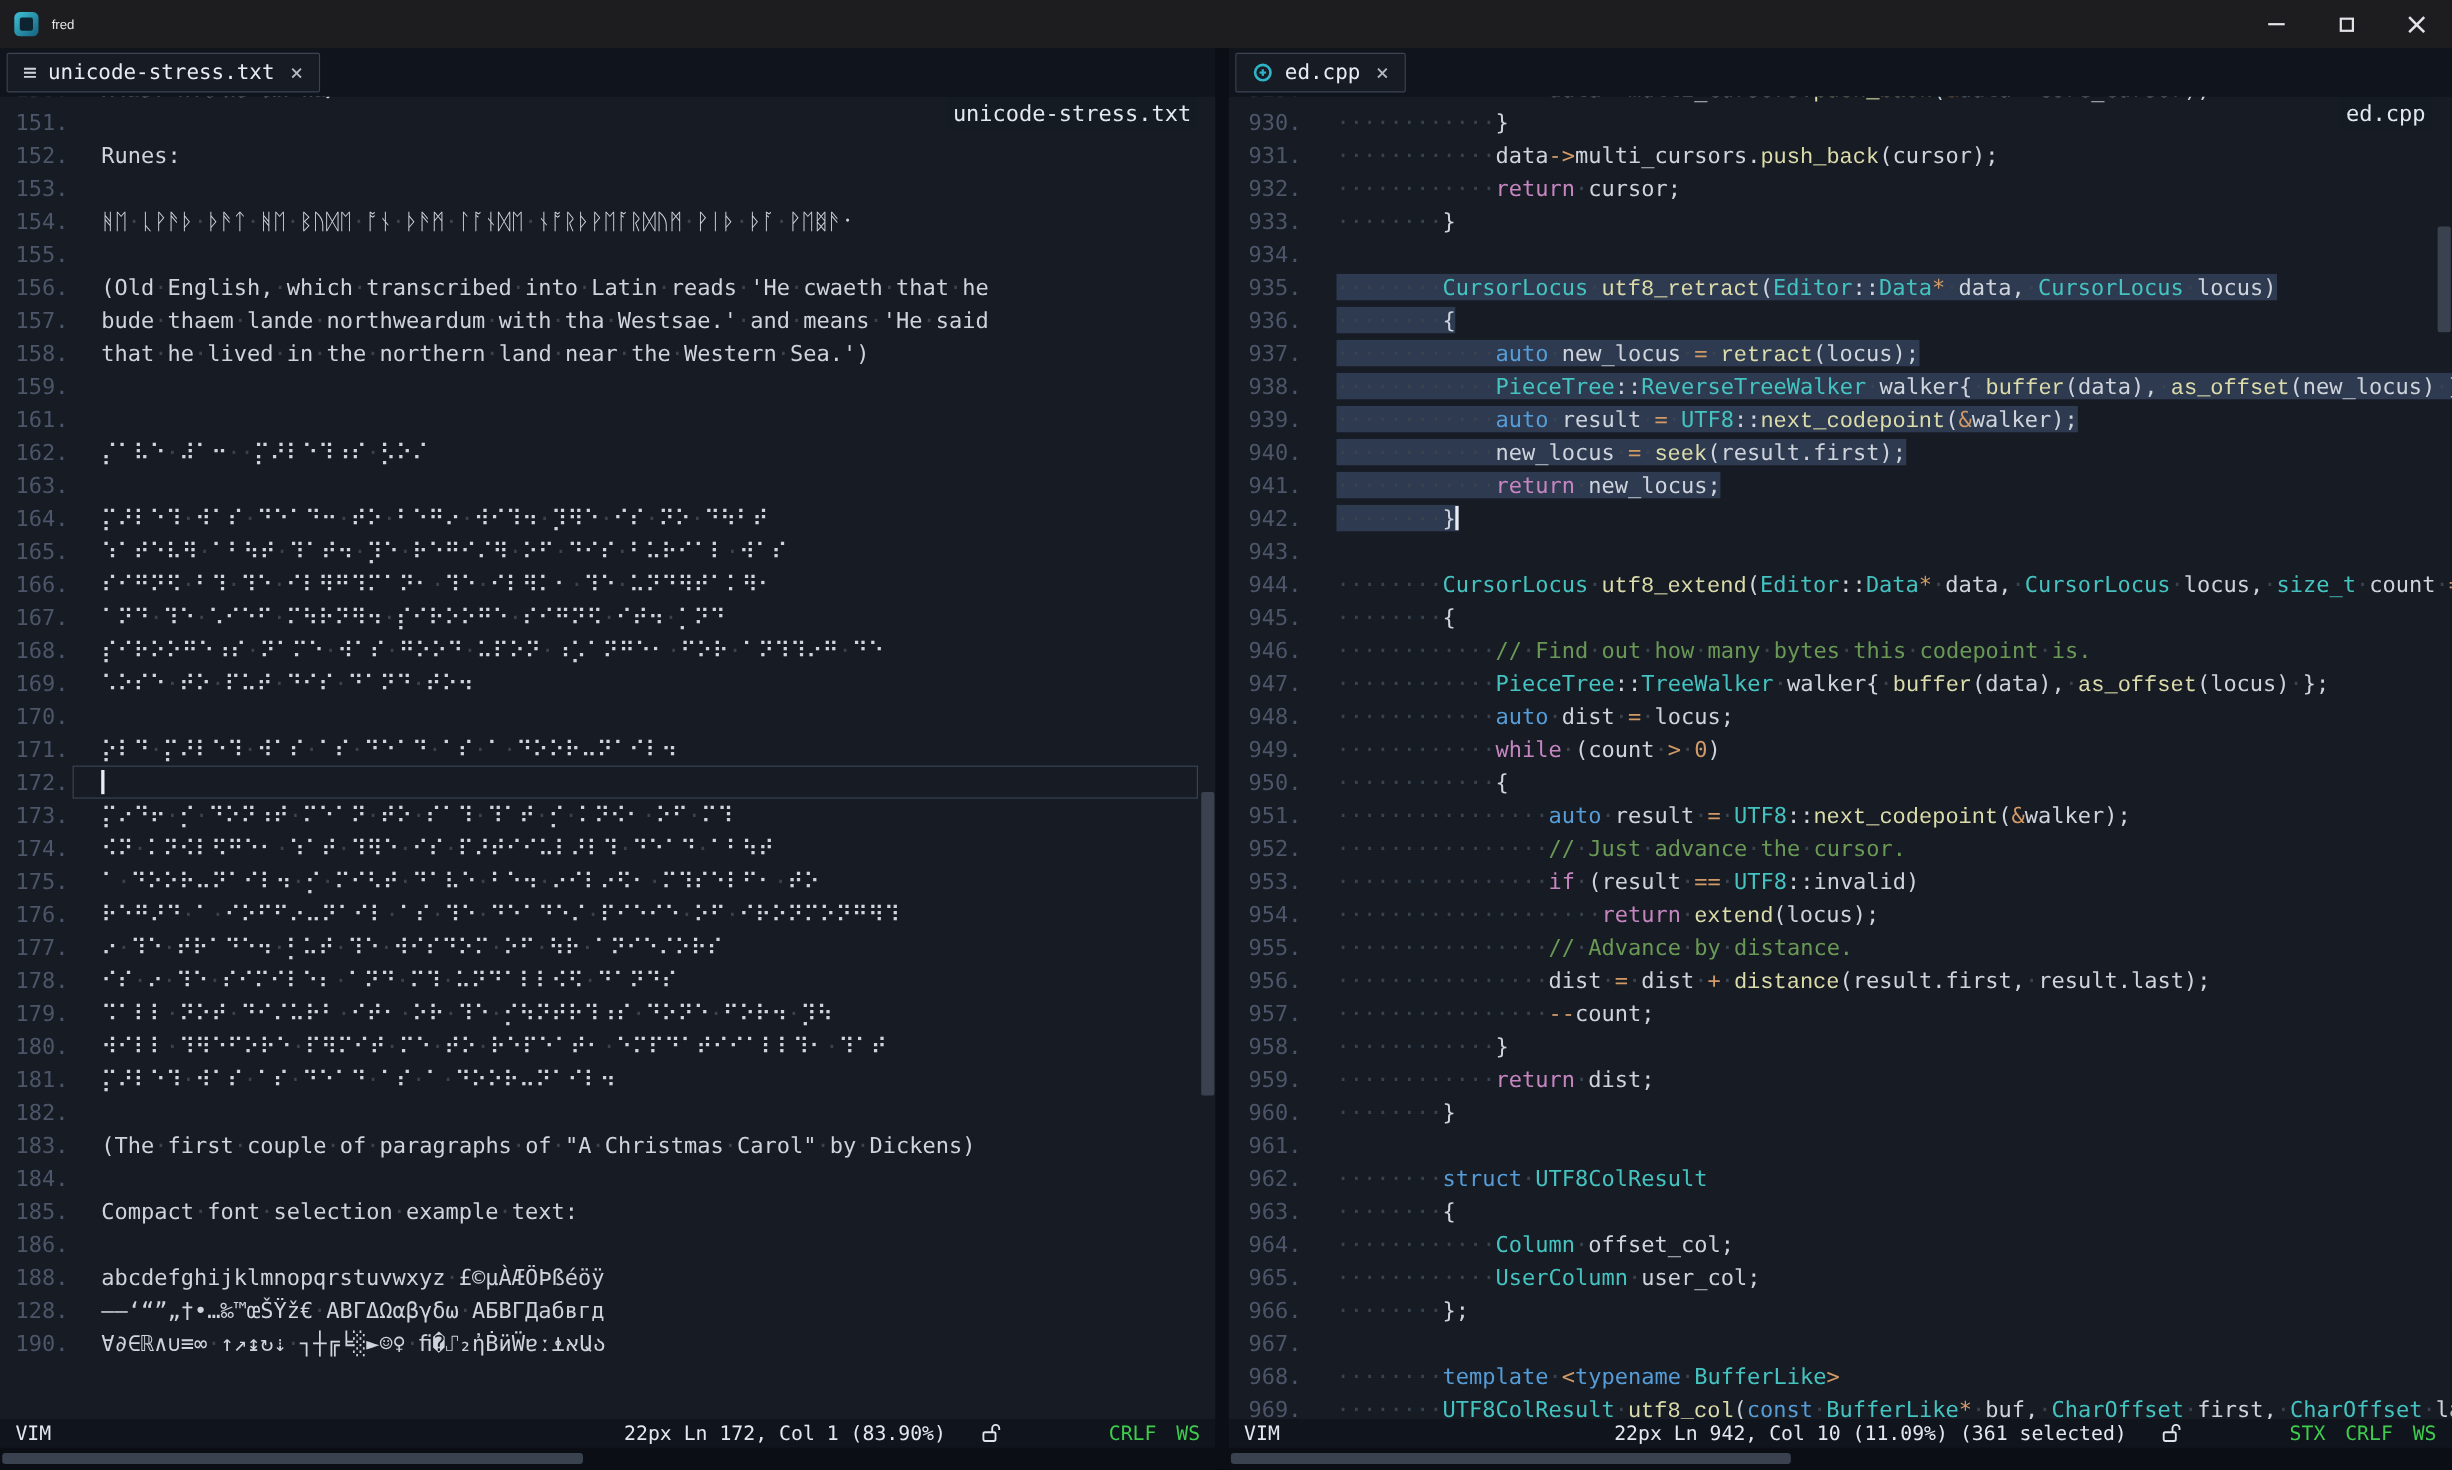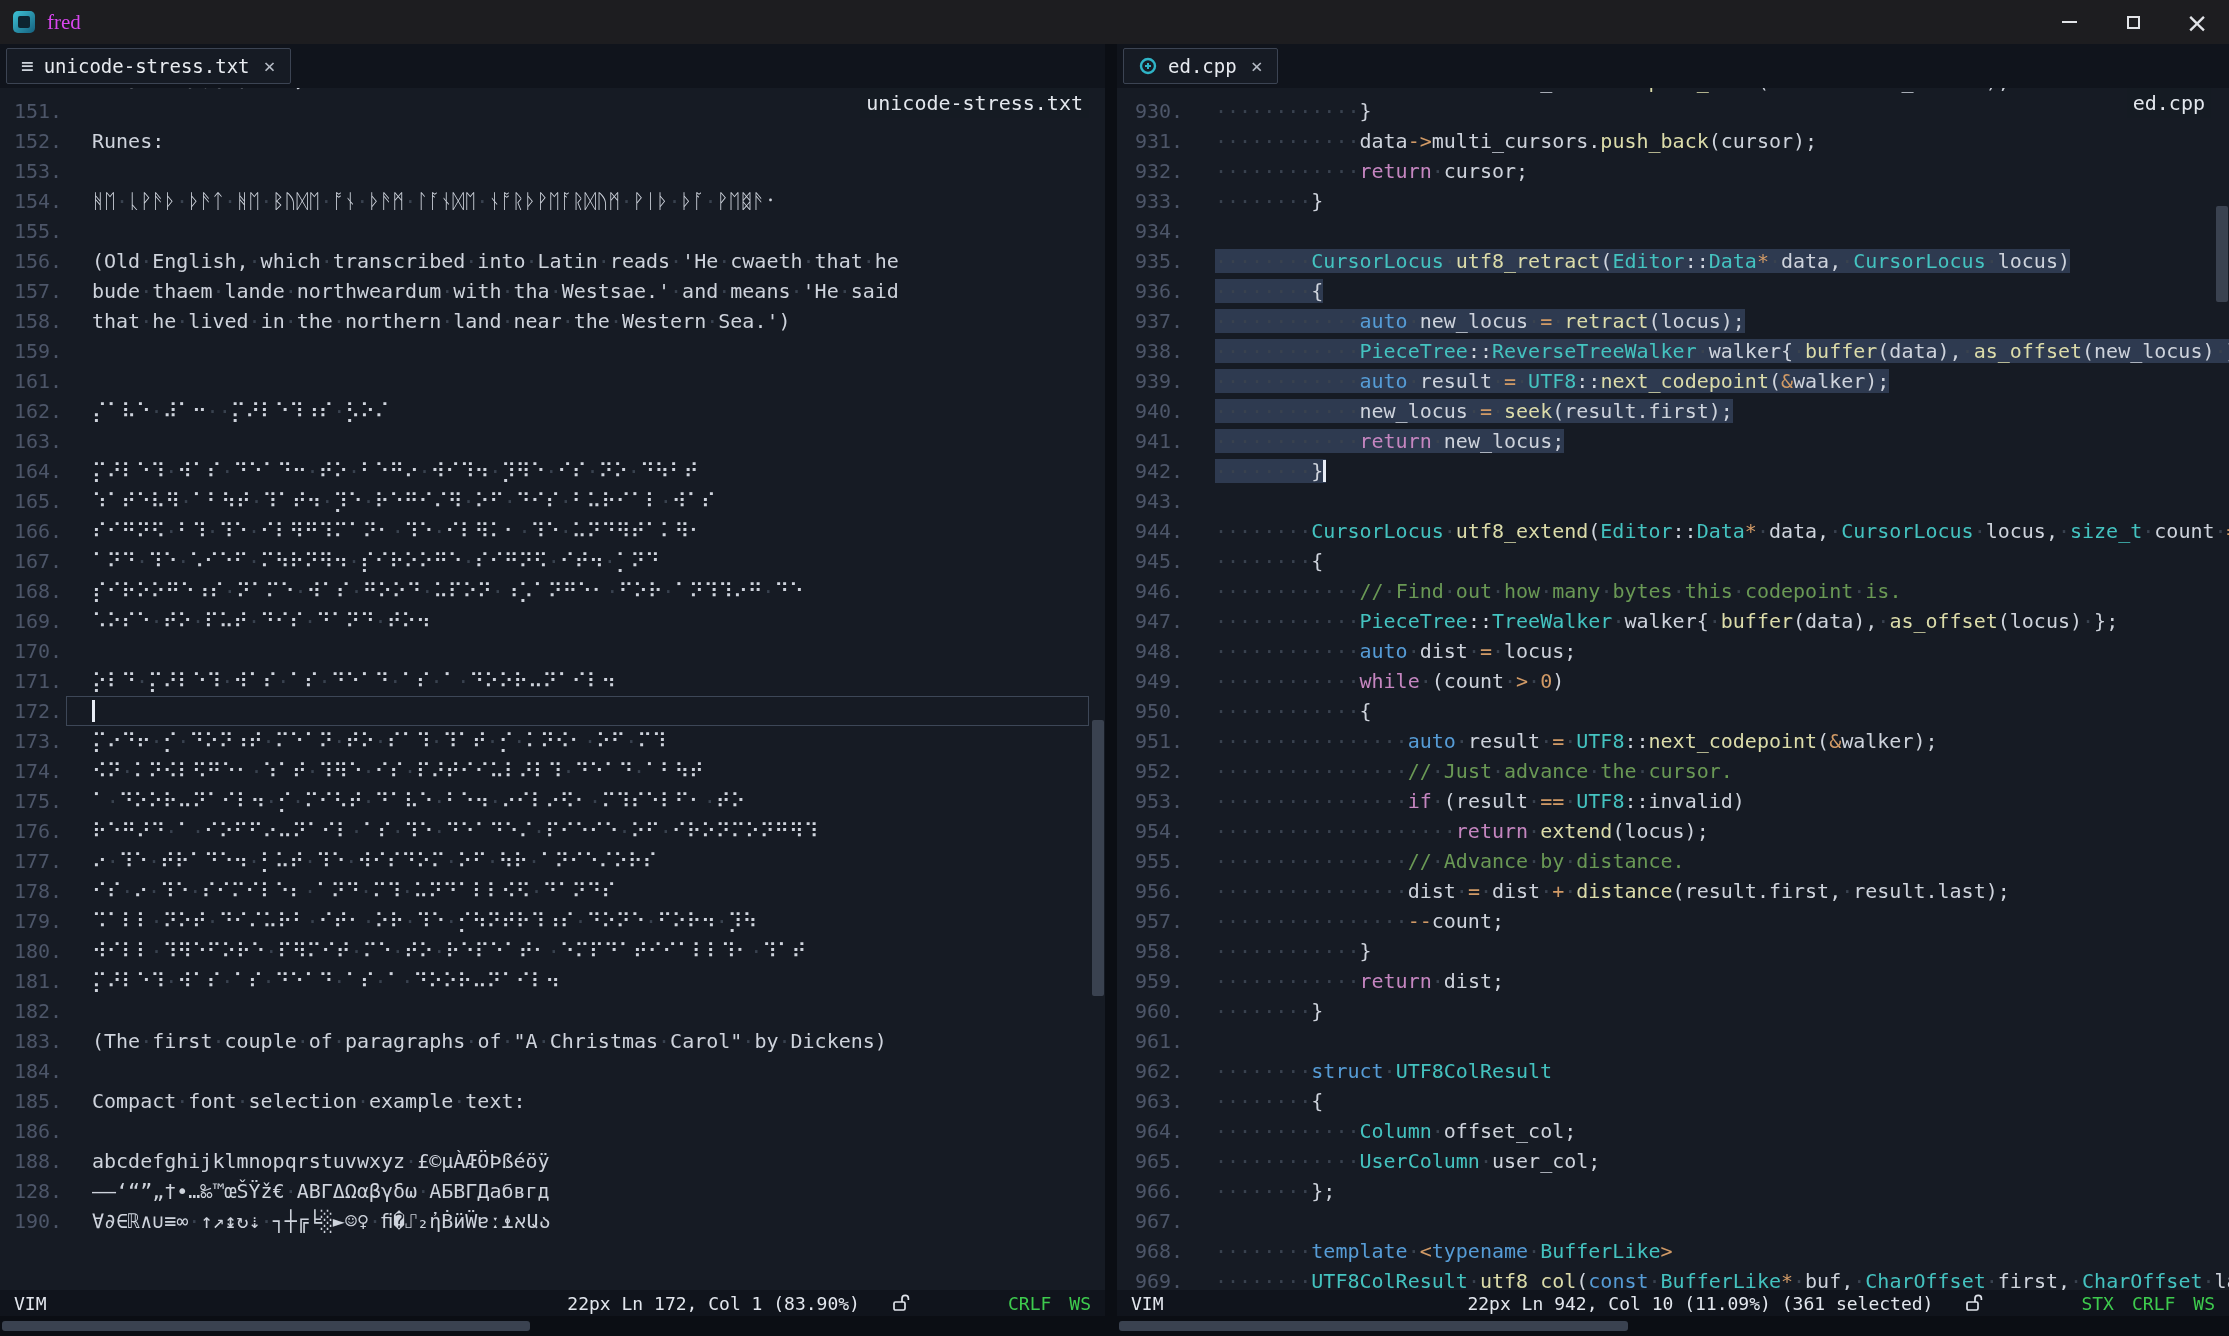--- a/index.html
+++ b/index.html
@@ -12,21 +12,21 @@
   html,body{margin:0;padding:0}
   body{width:2229px;height:1336px;position:relative;overflow:hidden;background:#05070a;
        font-family:"DejaVu Sans Mono","DejaVu Sans",monospace;}
 
   
   .titlebar{position:absolute;left:0;top:0;width:2229px;height:44px;background:var(--titlebar);
             display:flex;align-items:center;}
   .app-icon{width:22px;height:22px;border-radius:5px;margin-left:13px;
             background:linear-gradient(135deg,#3ec3d6,#15607e);position:relative;flex:none;}
   .app-icon::after{content:"";position:absolute;inset:5px;background:#0d2430;border-radius:2px;}
-  .win-title{color:#d946ef;font-size:21px;margin-left:12px;font-family:Liberation Serif, serif;}
+  .win-title{color:#e5e5e5;font-size:12px;margin-left:12px;font-family:Liberation Sans, sans-serif;}
   .win-controls{margin-left:auto;display:flex;height:100%;}
   .win-btn{width:64px;height:100%;display:flex;align-items:center;justify-content:center;cursor:default;}
   .ico-min{width:15px;height:0;border-top:2px solid #e2e4e8;display:block;}
   .ico-max{width:13px;height:13px;border:2px solid #e2e4e8;display:block;box-sizing:border-box;}
   .ico-close{color:#e2e4e8;font-size:27px;line-height:1;font-family:"DejaVu Sans",sans-serif;}
 
   
   .pane{position:absolute;top:44px;bottom:0;display:flex;flex-direction:column;background:var(--bg);}
   #pane0{left:0;width:1105px;}
   #pane1{left:1117px;width:1112px;}
@@ -47,21 +47,21 @@
   #pane0 .line{padding-left:14px;}
   #pane1 .line{padding-left:18px;}
   .gut{display:inline-block;width:48px;text-align:right;color:var(--gutter);}
   #pane0 .gut{margin-right:30px;}
   #pane1 .gut{margin-right:32px;}
   .txt{white-space:pre;}
   .tk-w{color:var(--wsdot);}
   .tk-k{color:var(--kw);}
   .tk-c{color:var(--ctrl);}
   .tk-y{color:var(--type);}
-  .tk-f{color:var(--fn);}
+  .tk-f{color:var(--fn);font-family:Liberation Mono, monospace;}
   .tk-o{color:var(--op);}
   .tk-n{color:var(--num);}
   .tk-m{color:var(--comment);}
   .tk-t{color:var(--text);}
   .sel{background:var(--selbg);}
   .caret{display:inline-block;width:3px;height:22px;background:var(--caret);vertical-align:-4px;}
   .cur::after{content:"";position:absolute;top:0;bottom:0;left:66px;right:16px;
               border:1px solid #3d4757;pointer-events:none;}
 
   .overlay-name{position:absolute;top:0;height:30px;line-height:30px;padding:0 6px;

